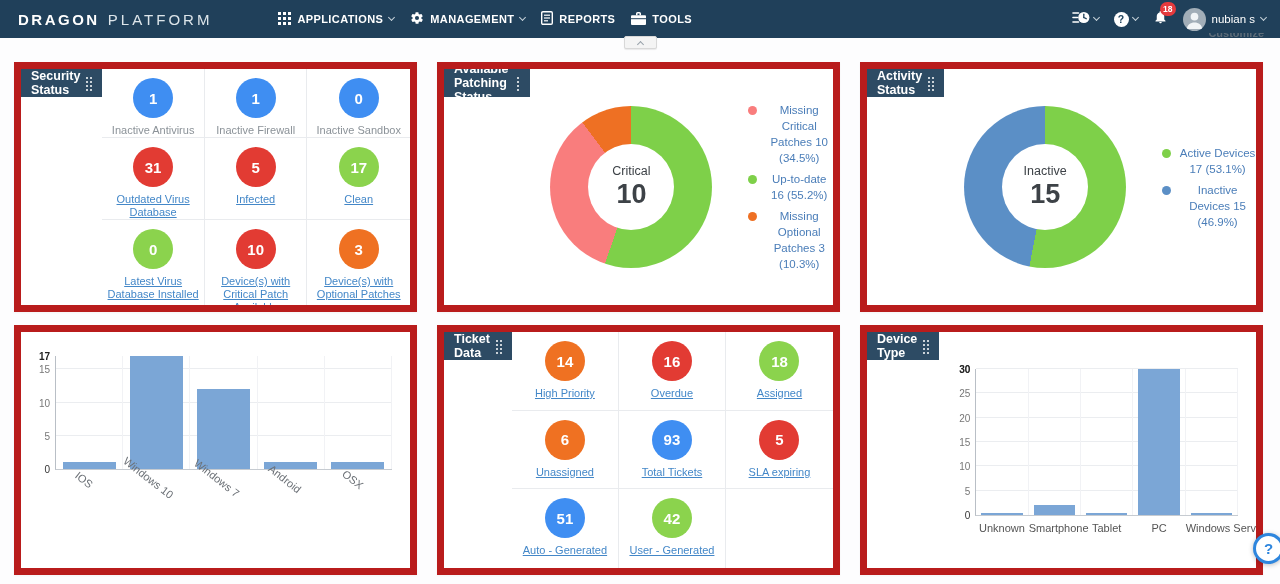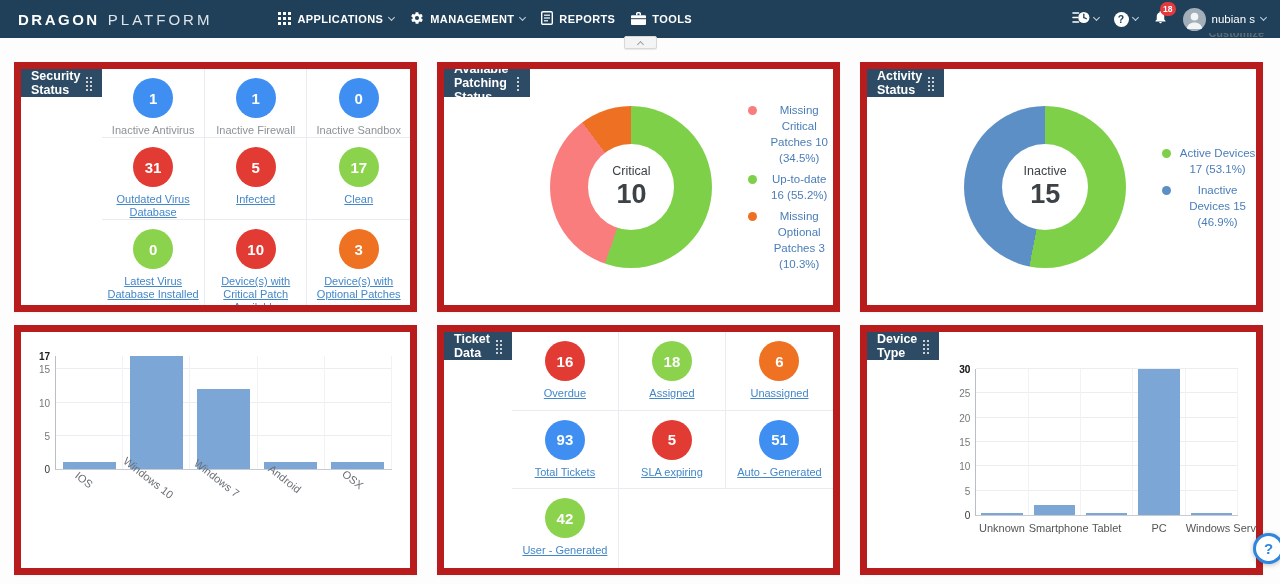--- a/index.html
+++ b/index.html
@@ -339,20 +339,24 @@
       </div>
   </section>
 
   <section class="panel">
     <header class="panel-header">
       <span>Ticket Data</span>
       <span class="drag-handle"></span>
     </header>
     <div class="stats-grid">
         <div class="stat-cell">
+          <div class="stat-circle c-orange">14</div>
+          <a class="stat-link" href="#">High Priority</a>
+        </div>
+        <div class="stat-cell">
           <div class="stat-circle c-red">16</div>
           <a class="stat-link" href="#">Overdue</a>
         </div>
         <div class="stat-cell">
           <div class="stat-circle c-green">18</div>
           <a class="stat-link" href="#">Assigned</a>
         </div>
         <div class="stat-cell">
           <div class="stat-circle c-orange">6</div>
           <a class="stat-link" href="#">Unassigned</a>

